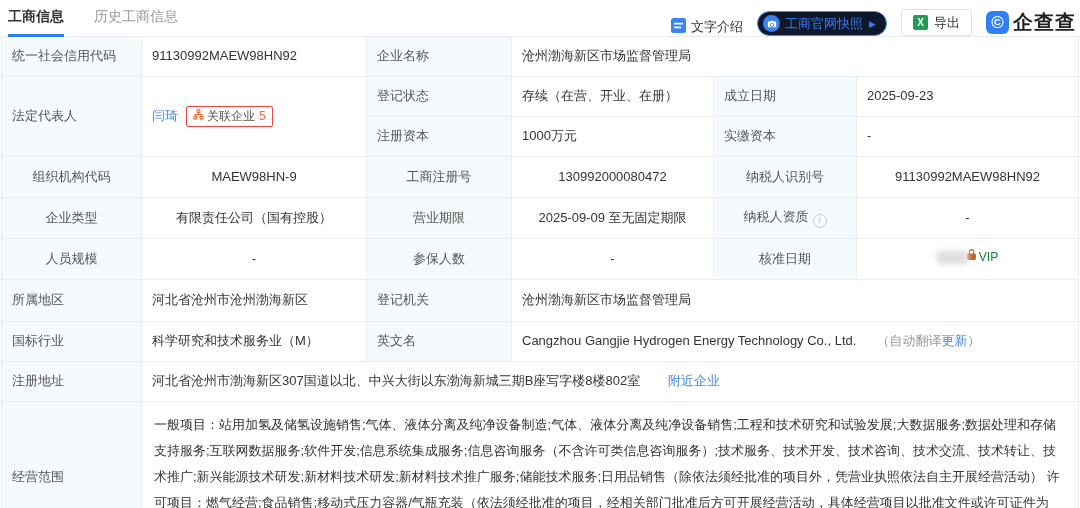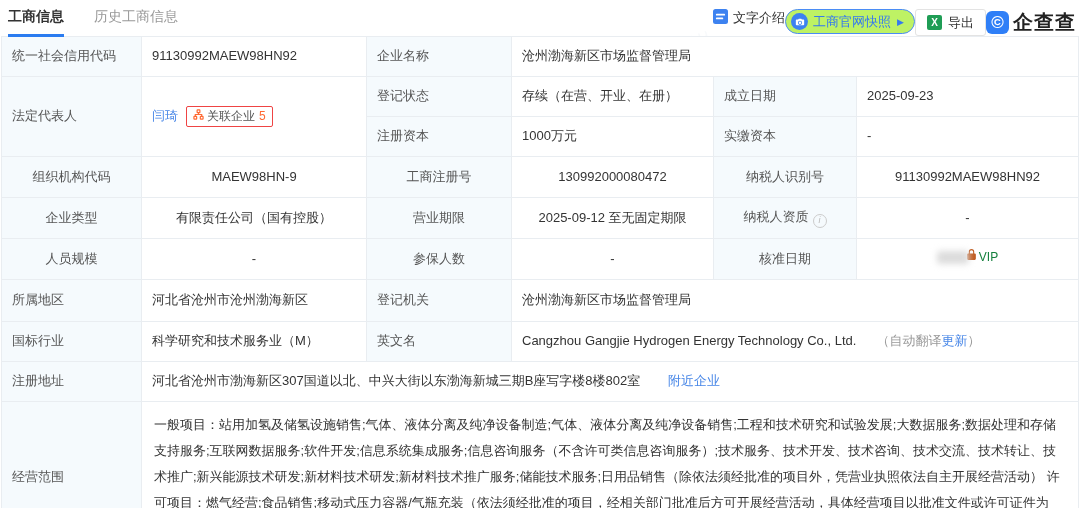--- a/index.html
+++ b/index.html
@@ -12,26 +12,26 @@
   .wm { position:absolute; font-size:15px; color:#8aa4c0; opacity:.06;
         transform:rotate(-18deg); letter-spacing:4px; white-space:nowrap; }
 
   
   .header { position:relative; z-index:2; display:flex; align-items:flex-start;
     justify-content:space-between; padding:8px 4px 0 8px; height:34px; }
   .tabs { display:flex; gap:30px; }
   .tab { font-size:14px; color:#999; cursor:pointer; padding-bottom:8px; }
   .tab.active { color:#333; font-weight:bold; border-bottom:3px solid #2b7cf0; }
 
-  .toolbar { display:flex; align-items:flex-start; gap:0; margin-top:1px; }
+  .toolbar { display:flex; align-items:flex-end; gap:14px; margin-top:1px; }
   .tool-plain { display:flex; align-items:center; gap:5px; font-size:13px;
     color:#333; cursor:pointer; }
   .pill-btn { display:flex; align-items:center; gap:5px; height:25px;
     padding:0 10px 0 5px; border:1px solid #4b8cf5; border-radius:13px;
-    color:#3579ef; font-size:13px; cursor:pointer; background:#bef264; }
+    color:#3579ef; font-size:13px; cursor:pointer; background:#0f172a; }
   .cam-circle { width:17px; height:17px; border-radius:50%; background:#3d82f0;
     display:flex; align-items:center; justify-content:center; }
   .pill-arrow { font-size:9px; margin-left:1px; }
   .export-btn { display:flex; align-items:center; gap:6px; height:27px;
     padding:0 11px; border:1px solid #e3e3e3; border-radius:3px; font-size:13px;
     color:#333; background:#fff; cursor:pointer; }
   .xls-ico { width:15px; height:15px; background:#1f9d55; border-radius:2px;
     color:#fff; font-size:10px; font-weight:bold; display:flex;
     align-items:center; justify-content:center; }
   .logo { display:flex; align-items:center; gap:4px; cursor:pointer; }
@@ -171,21 +171,21 @@
       <td class="lbl">工商注册号</td>
       <td class="val">130992000080472</td>
       <td class="lbl">纳税人识别号</td>
       <td class="val">91130992MAEW98HN92</td>
     </tr>
 
     <tr class="h41">
       <td class="lbl">企业类型</td>
       <td class="val">有限责任公司（国有控股）</td>
       <td class="lbl">营业期限</td>
-      <td class="val">2025-09-12 至无固定期限</td>
+      <td class="val">2025-09-09 至无固定期限</td>
       <td class="lbl"><span>纳税人资质</span><span class="info-ico">i</span></td>
       <td class="val">-</td>
     </tr>
 
     <tr class="h41">
       <td class="lbl">人员规模</td>
       <td class="val">-</td>
       <td class="lbl">参保人数</td>
       <td class="val">-</td>
       <td class="lbl">核准日期</td>

